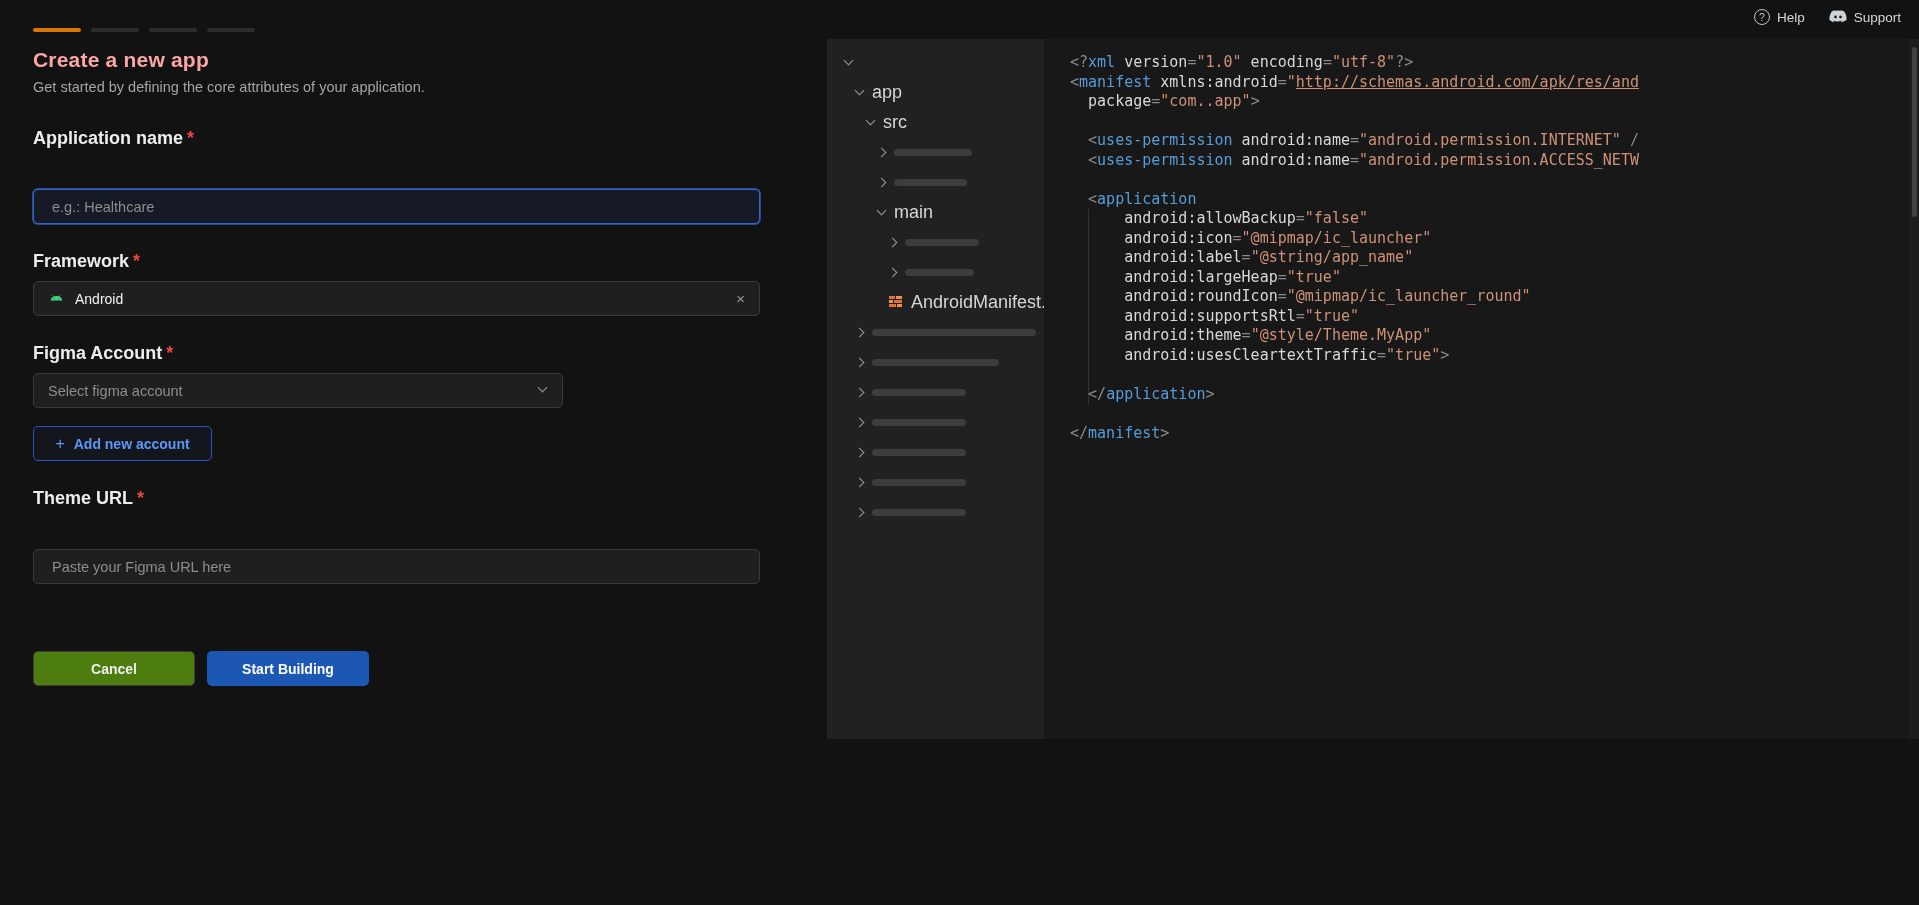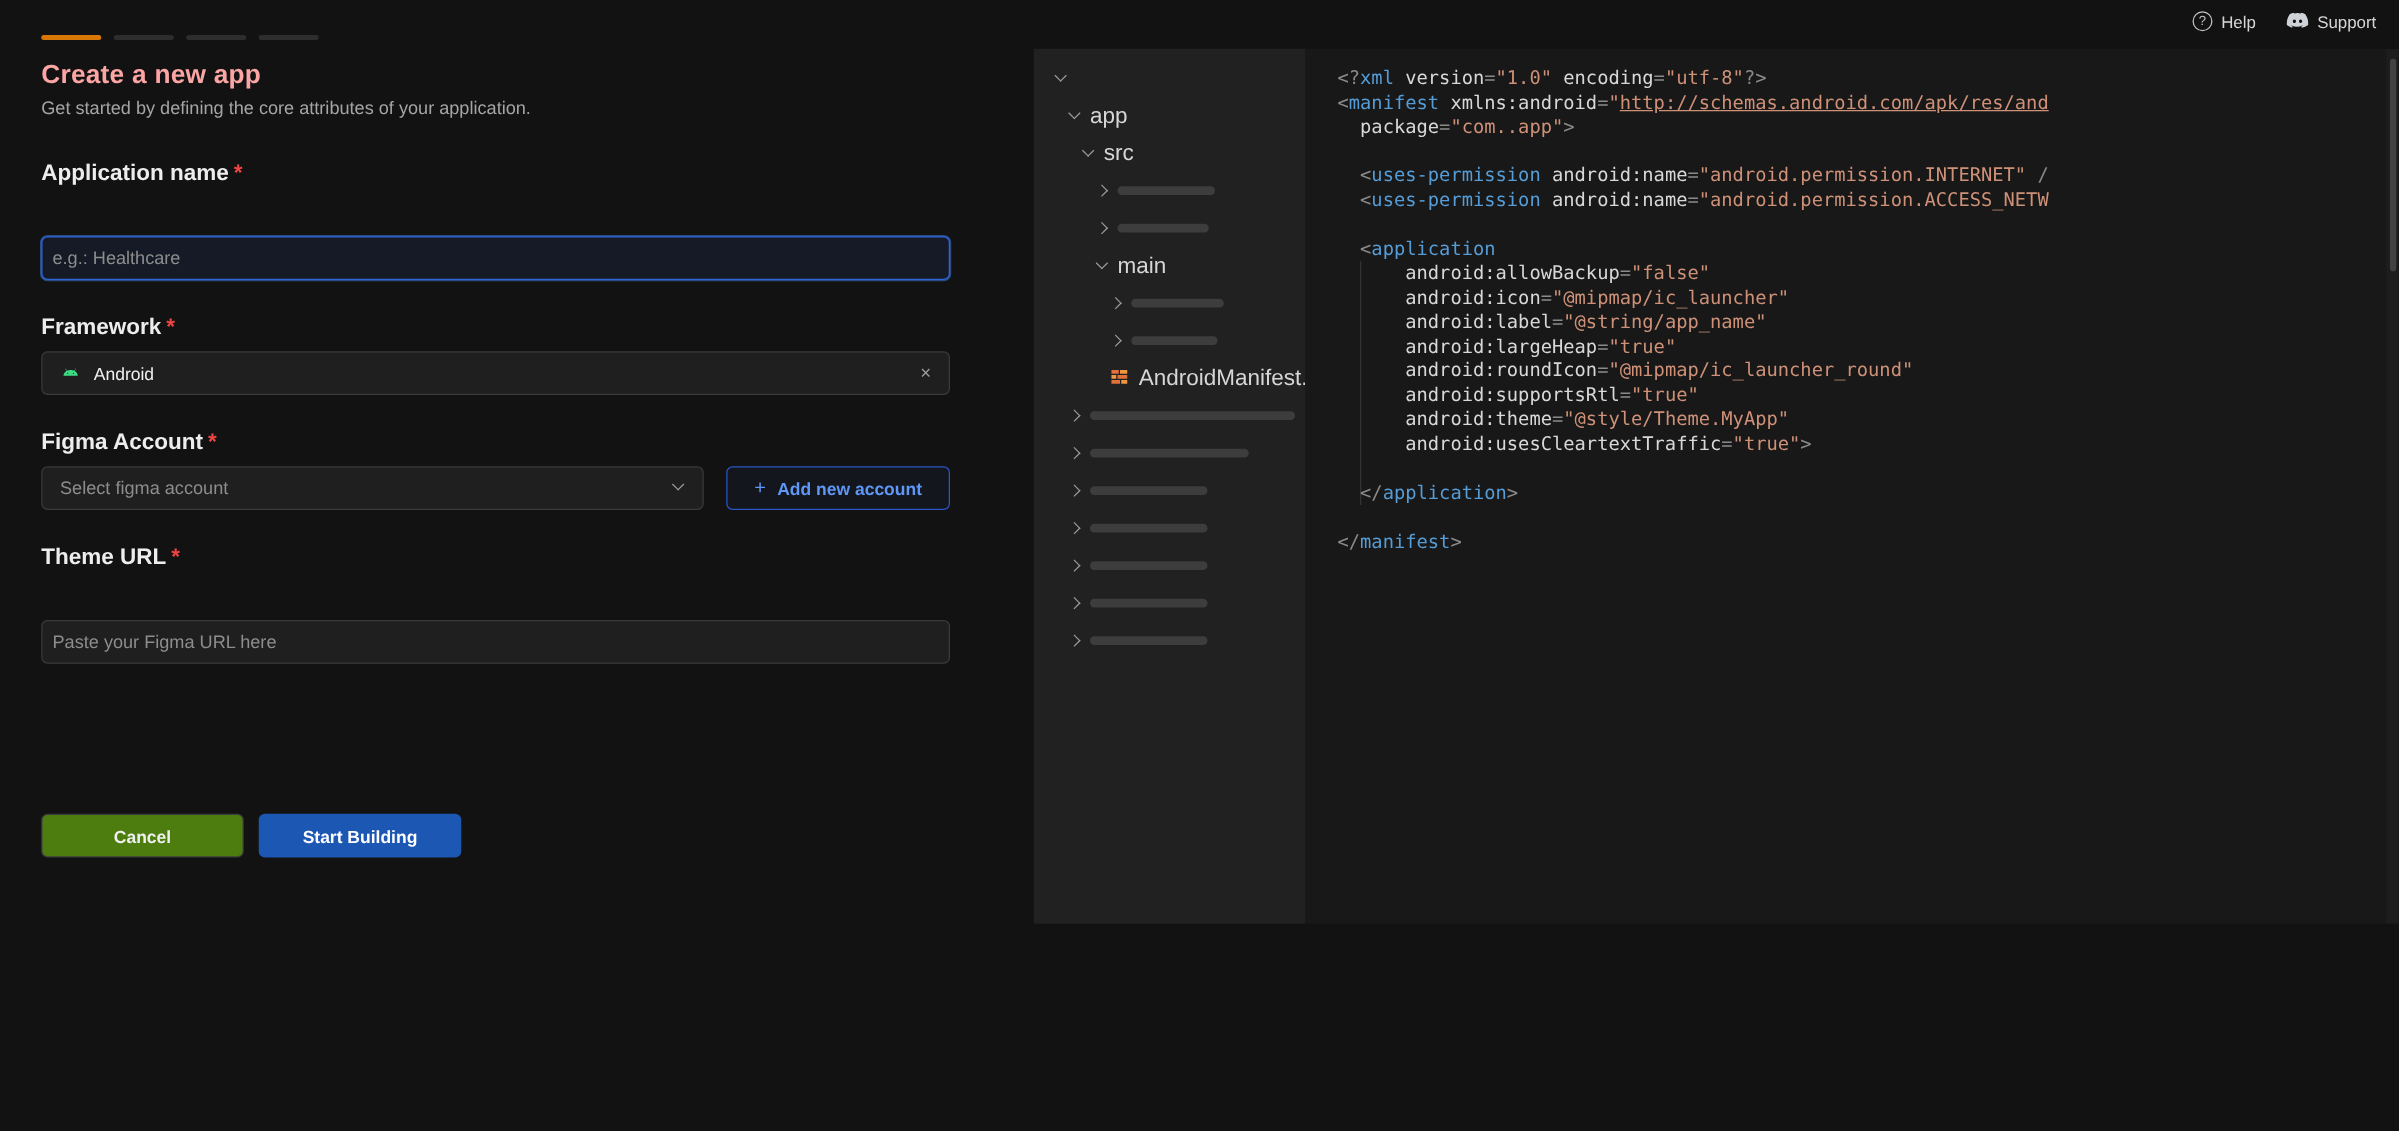--- a/index.html
+++ b/index.html
@@ -30,33 +30,33 @@
   .field-label { display:block; font-size:18px; font-weight:700; color:#ededed; margin-bottom:9px; }
   .req { color:var(--c-required,#ef4444); margin-left:4px; }
 
   .control {
     width:727px; height:35px; background:#1f1f1f;
     border:1px solid #3a3a3a; border-radius:5px;
     font-size:14.5px; color:#e6e6e6; padding:0 14px;
     display:flex; align-items:center;
     font-family:"Liberation Sans","DejaVu Sans",sans-serif;
   }
-  input.control { display:block; padding:0 8px;margin-top:40px; }
+  input.control { display:block; padding:0 18px;margin-top:40px; }
   input.control::placeholder { color:#8d8d8d; }
   .focused {
     background:#151a26;
     border-color:var(--c-accent,#2e66d6);
     box-shadow:0 0 0 1px rgba(64,120,230,.55);
   }
   .framework-box { gap:10px; }
   .fw-label { font-weight:400; color:#f2f2f2; font-size:14px; }
   .fw-clear { margin-left:auto; color:#9a9a9a; font-size:15px; cursor:pointer; line-height:1; }
   .android-ico { display:flex; }
 
-  .figma-row { display:flex; gap:18px; }
+  .figma-row { display:flex; gap:18px;flex-direction:column; }
   .select-box { width:530px; color:#8d8d8d; position:relative; cursor:pointer; }
   .sel-chev { position:absolute; right:16px; top:13px; }
 
   .chev { width:7px; height:7px; border-right:1.6px solid #9b9b9b; border-bottom:1.6px solid #9b9b9b; display:inline-block; flex:none; }
   .chev.down { transform:rotate(45deg); margin-top:-3px; }
   .chev.right { transform:rotate(-45deg); }
 
   .btn-add {
     width:179px; height:35px; border:1px solid #2b55c4; border-radius:5px;
     background:rgba(38,78,180,.07); color:var(--c-accent-text,#5f97f6);

